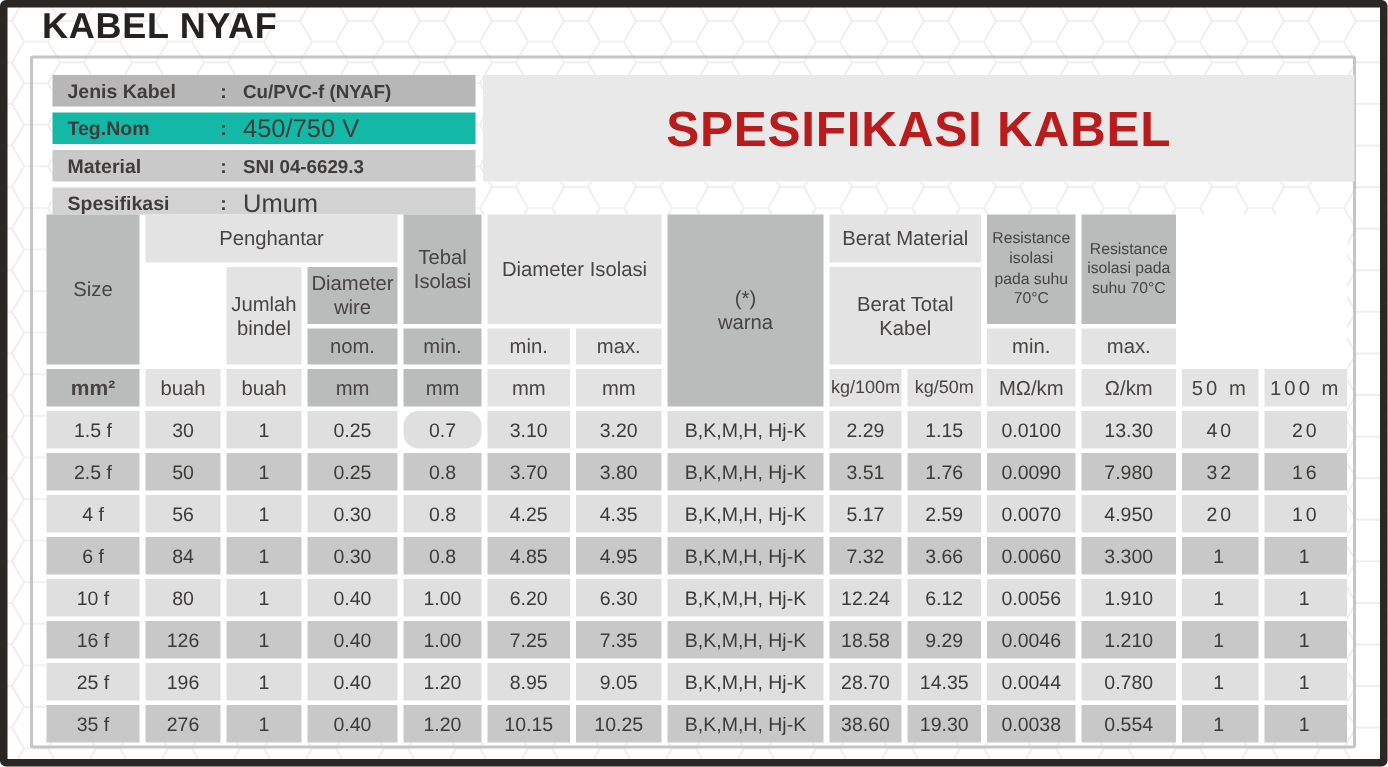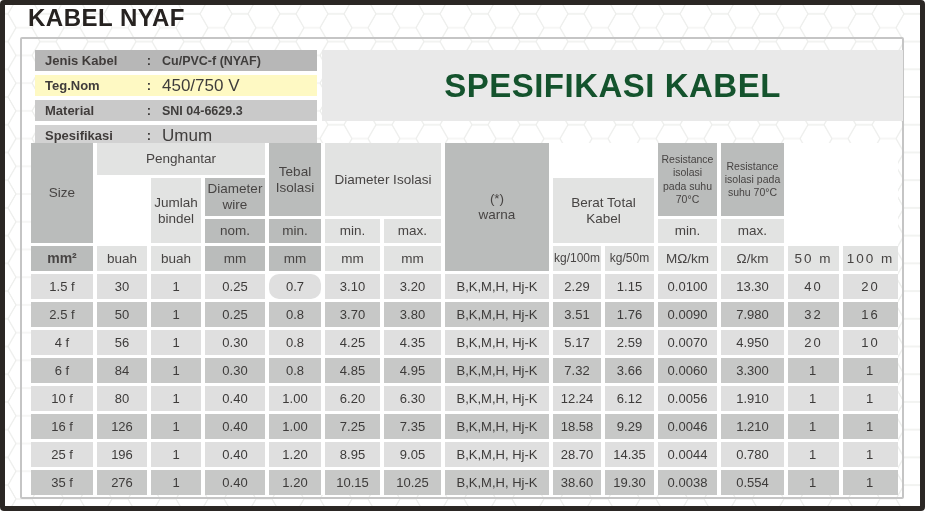--- a/index.html
+++ b/index.html
@@ -25,34 +25,34 @@
     border:2px solid #c5c5c5; border-radius:2px;
     background:transparent;
   }
   
   .info-box { position:absolute; left:13px; top:11px; width:282px; background:#ffffff; }
   .info-bar {
     height:21px; margin-bottom:4px; display:flex; align-items:center;
     padding-left:10px; font-size:13px;
   }
   .bar-1 { background:#b7b7b7; }
-  .bar-2 { background:#fef9c3; }
+  .bar-2 { background:#14b8a6; }
   .bar-3 { background:#c9c9c9; }
   .bar-4 { background:#d2d2d2; }
   .info-label { font-weight:bold; width:97px; color:#403c3b; }
   .info-colon { font-weight:bold; width:14px; text-align:center; }
   .info-value { margin-left:6px; white-space:nowrap; }
   .v-bold { font-weight:bold; font-size:12.5px; }
   .v-reg  { font-size:17px; }
   
   .banner {
     position:absolute; left:300px; top:11px; width:581px; height:71px;
     background:#e9e9e9; display:flex; align-items:center; justify-content:center;
   }
-  .banner-title { font-size:33px; font-weight:bold; color:#14532d; letter-spacing:0.5px; }
+  .banner-title { font-size:33px; font-weight:bold; color:#b91c1c; letter-spacing:0.5px; }
   
   .spec-table {
     position:absolute; left:9px; top:104px;
     display:grid;
     grid-template-columns:62px 50px 50px 60px 52px 55px 57px 104px 48px 49px 59px 63px 51px 55px;
     grid-template-rows:32px 38px 24px 25px repeat(8, 25px);
     row-gap:3px; column-gap:4px;
     background:#ffffff;
   }
   .cell {
@@ -131,20 +131,21 @@
     <div class="cell hdark" style="grid-column:4; grid-row:3;">nom.</div>
     <div class="cell hdark" style="grid-column:5; grid-row:1 / span 2; padding:0 4px;">Tebal Isolasi</div>
     <div class="cell hdark" style="grid-column:5; grid-row:3;">min.</div>
     <div class="cell hlight" style="grid-column:6 / span 2; grid-row:1 / span 2;">Diameter Isolasi</div>
     <div class="cell hlight" style="grid-column:6; grid-row:3;">min.</div>
     <div class="cell hlight" style="grid-column:7; grid-row:3;">max.</div>
     <div class="cell hdark" style="grid-column:8; grid-row:1 / span 4;">
       <span>(*)</span>
       <span>warna</span>
     </div>
+    <div class="cell hlight" style="grid-column:9 / span 2; grid-row:1;">Berat Material</div>
     <div class="cell hlight" style="grid-column:9 / span 2; grid-row:2 / span 2; padding:0 8px;">Berat Total Kabel</div>
     <div class="cell hdark small" style="grid-column:11; grid-row:1 / span 2;">Resistance isolasi pada suhu 70°C</div>
     <div class="cell hlight" style="grid-column:11; grid-row:3;">min.</div>
     <div class="cell hdark small" style="grid-column:12; grid-row:1 / span 2;">Resistance isolasi pada suhu 70°C</div>
     <div class="cell hlight" style="grid-column:12; grid-row:3;">max.</div>
 
     <div class="cell hdark unit-bold" style="grid-column:1; grid-row:4;">mm²</div>
     <div class="cell hlight" style="grid-column:2; grid-row:4;">buah</div>
     <div class="cell hlight" style="grid-column:3; grid-row:4;">buah</div>
     <div class="cell hdark" style="grid-column:4; grid-row:4;">mm</div>

